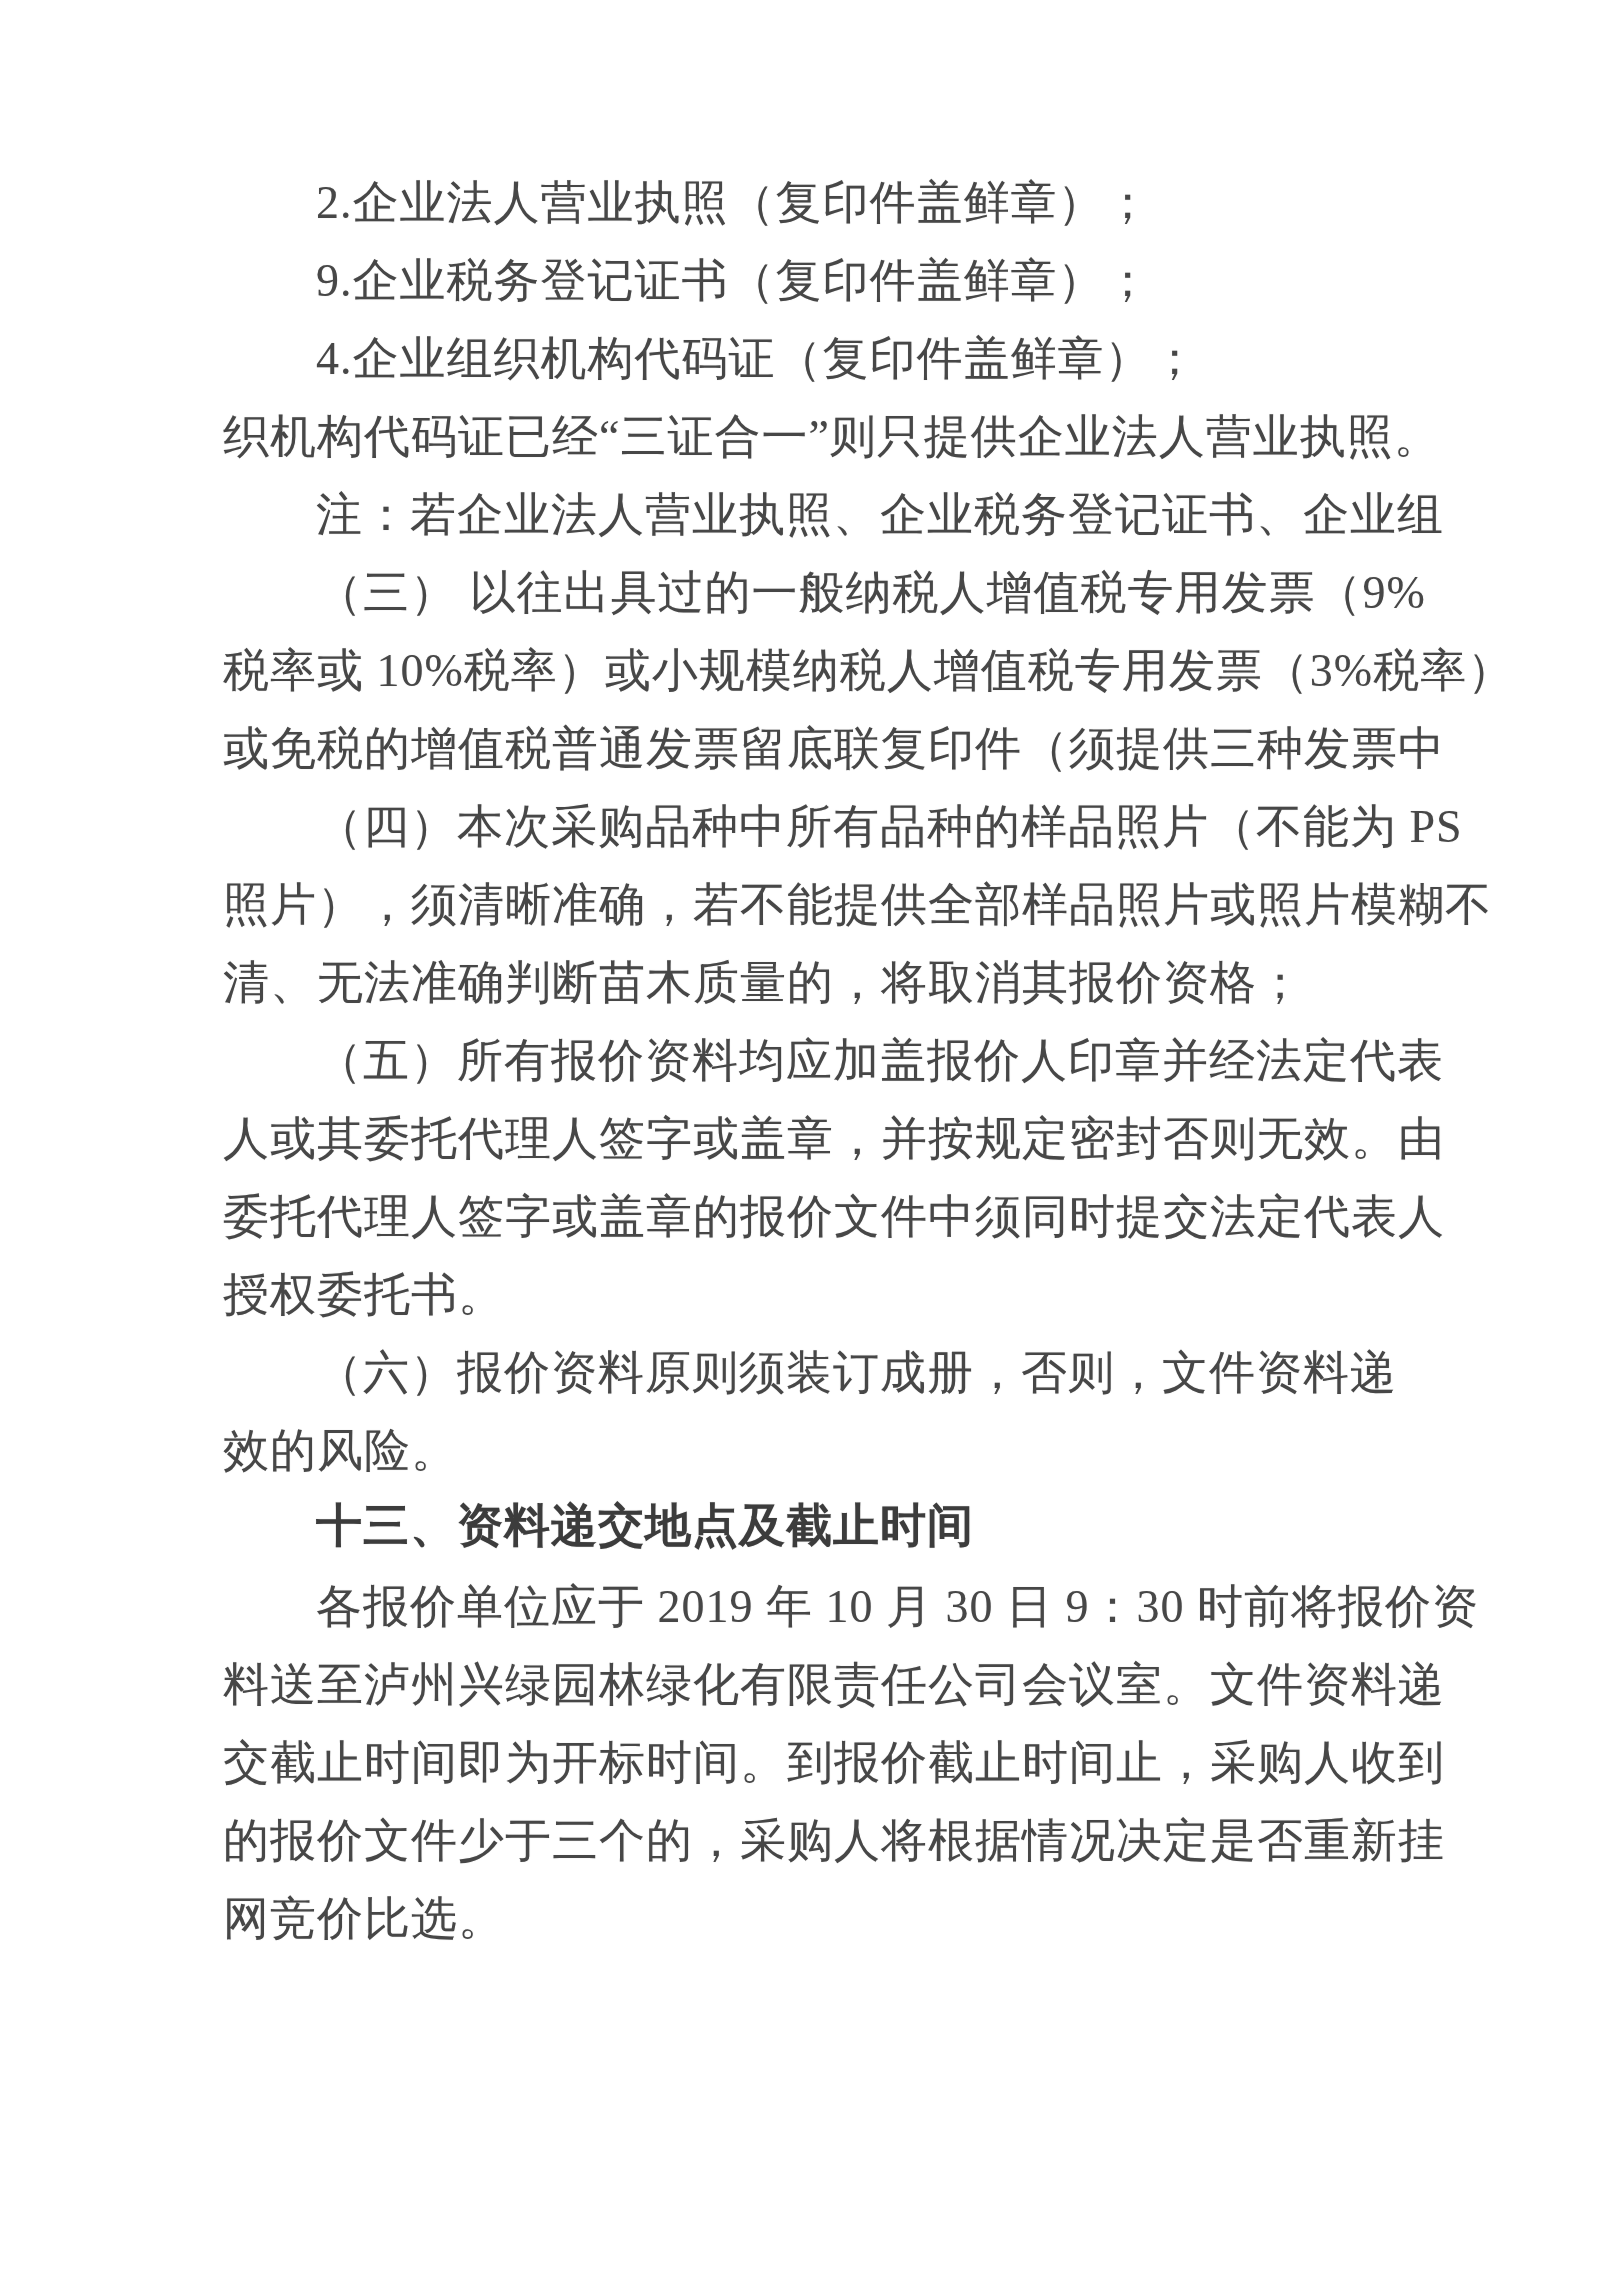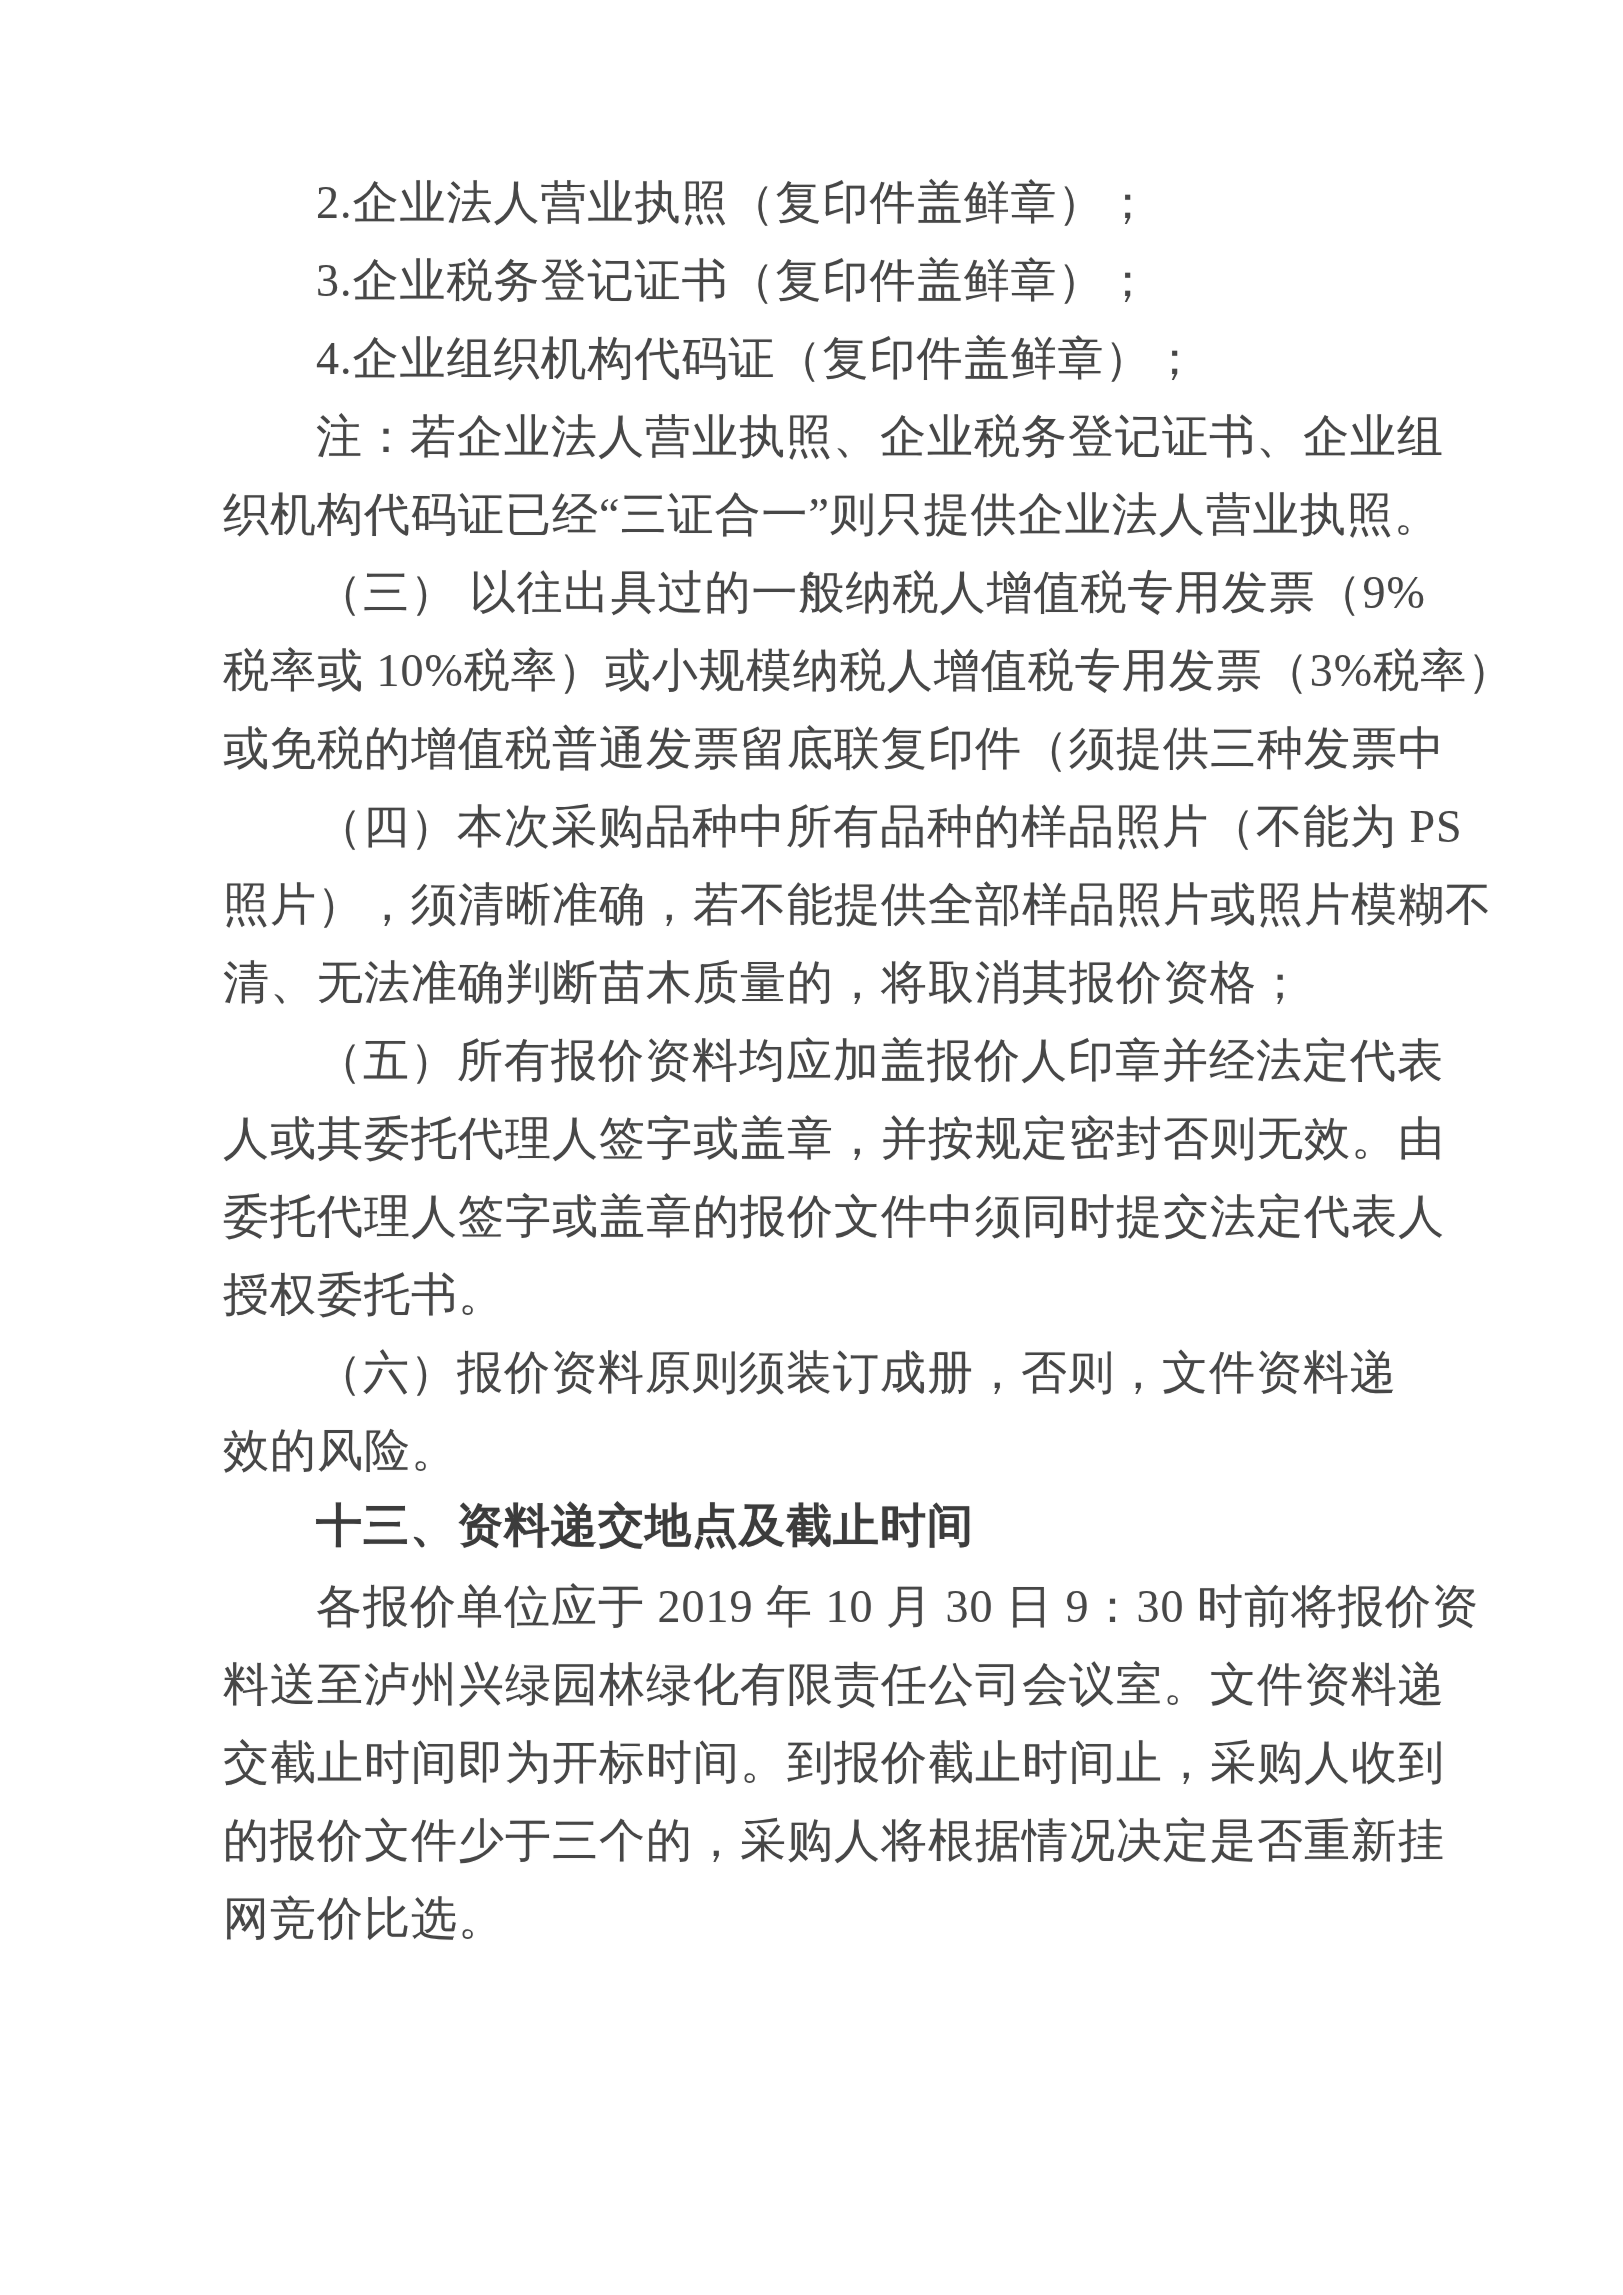--- a/index.html
+++ b/index.html
@@ -68,24 +68,24 @@
     font-family: "Liberation Serif", "DejaVu Serif", serif;
     text-shadow: 0 0 0.5px rgba(100,100,100,0.4);
   }
 </style>
 </head>
 <body>
 
 <div class="page">
   <div class="content">
     <div class="line indent">2.企业法人营业执照（复印件盖鲜章）；</div>
-    <div class="line indent">3.企业税务登记证书（复印件盖鲜章）；</div>
+    <div class="line indent">9.企业税务登记证书（复印件盖鲜章）；</div>
     <div class="line indent">4.企业组织机构代码证（复印件盖鲜章）；</div>
+    <div class="line">织机构代码证已经“三证合一”则只提供企业法人营业执照。</div>
     <div class="line indent">注：若企业法人营业执照、企业税务登记证书、企业组</div>
-    <div class="line">织机构代码证已经“三证合一”则只提供企业法人营业执照。</div>
     <div class="line indent">（三） 以往出具过的一般纳税人增值税专用发票（9%</div>
     <div class="line">税率或 10%税率）或小规模纳税人增值税专用发票（3%税率）</div>
     <div class="line">或免税的增值税普通发票留底联复印件（须提供三种发票中</div>
     <div class="line indent">（四）本次采购品种中所有品种的样品照片（不能为 PS</div>
     <div class="line">照片），须清晰准确，若不能提供全部样品照片或照片模糊不</div>
     <div class="line">清、无法准确判断苗木质量的，将取消其报价资格；</div>
     <div class="line indent">（五）所有报价资料均应加盖报价人印章并经法定代表</div>
     <div class="line">人或其委托代理人签字或盖章，并按规定密封否则无效。由</div>
     <div class="line">委托代理人签字或盖章的报价文件中须同时提交法定代表人</div>
     <div class="line">授权委托书。</div>

